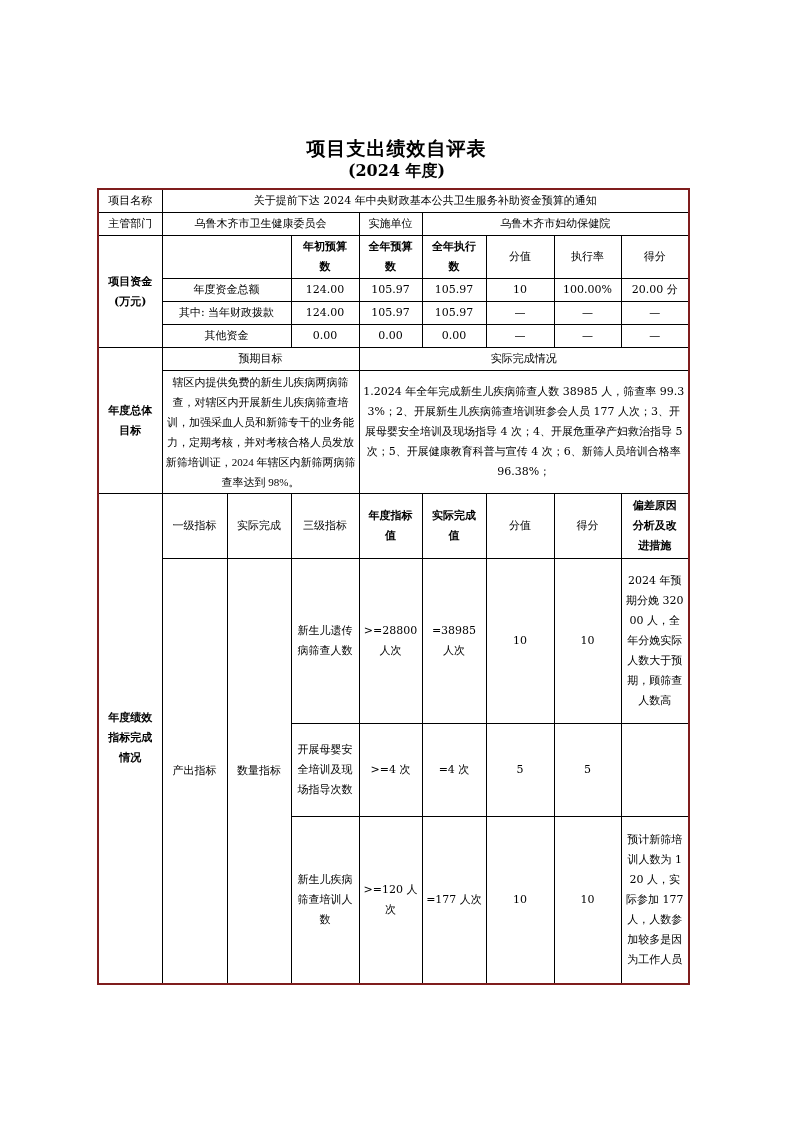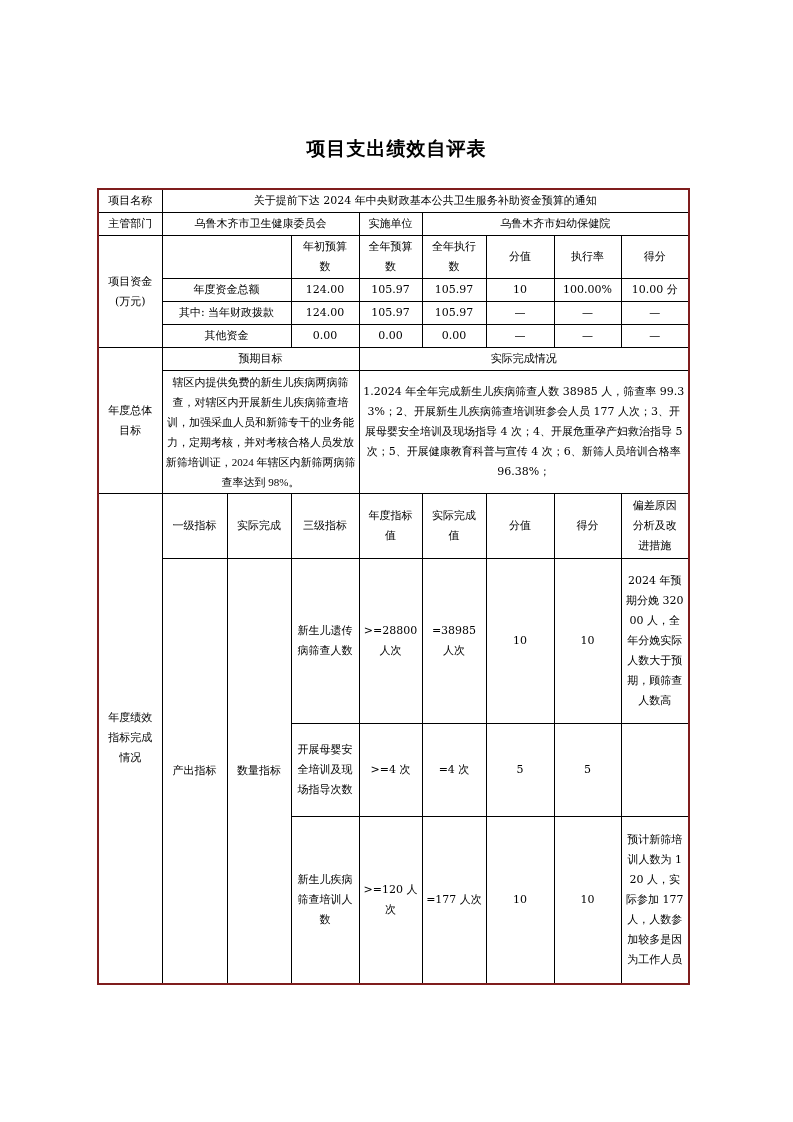--- a/index.html
+++ b/index.html
@@ -42,21 +42,21 @@
   .selfeval td {
     border: 1px solid #000;
     font-size: 11px;
     line-height: 20px;
     text-align: center;
     vertical-align: middle;
     padding: 1px 3px;
     word-break: break-all;
     overflow: hidden;
   }
-  .pre { white-space: pre-line; }
+  .pre { white-space: pre-line; font-weight: bold; }
   .section-label { line-height: 23px; }
   .goal-expected { text-align: left; line-height: 19px; padding: 3px 7px; font-family: Liberation Serif, serif; }
   .goal-actual  { text-align: left; line-height: 28px; padding: 2px 9px; }
   .tight { padding: 1px 10px; }
   tr.h22  { height: 22px; }
   tr.h43  { height: 43px; }
   tr.h122 { height: 122px; }
   tr.h65  { height: 65px; }
   tr.h165 { height: 165px; }
   tr.h93  { height: 93px; }
@@ -69,20 +69,21 @@
     font-size: 11px;
     letter-spacing: 2px;
   }
 </style>
 </head>
 <body>
 
 <div class="page">
 
   <h1 class="doc-title">项目支出绩效自评表</h1>
+  <h2 class="doc-subtitle">(2024 年度)</h2>
 
   <table class="selfeval">
     <colgroup>
       <col style="width:64px">
         <col style="width:65px">
         <col style="width:64px">
       <col style="width:68px">
         <col style="width:63px">
         <col style="width:64px">
       <col style="width:68px">
@@ -118,21 +119,21 @@
       <td>得分</td>
     </tr>
 
     <tr class="h22">
       <td colspan="2">年度资金总额</td>
       <td>124.00</td>
       <td>105.97</td>
       <td>105.97</td>
       <td>10</td>
       <td>100.00%</td>
-      <td>10.00 分</td>
+      <td>20.00 分</td>
     </tr>
 
     <tr class="h22">
       <td colspan="2">其中: 当年财政拨款</td>
       <td>124.00</td>
       <td>105.97</td>
       <td>105.97</td>
       <td>—</td>
       <td>—</td>
       <td>—</td>

